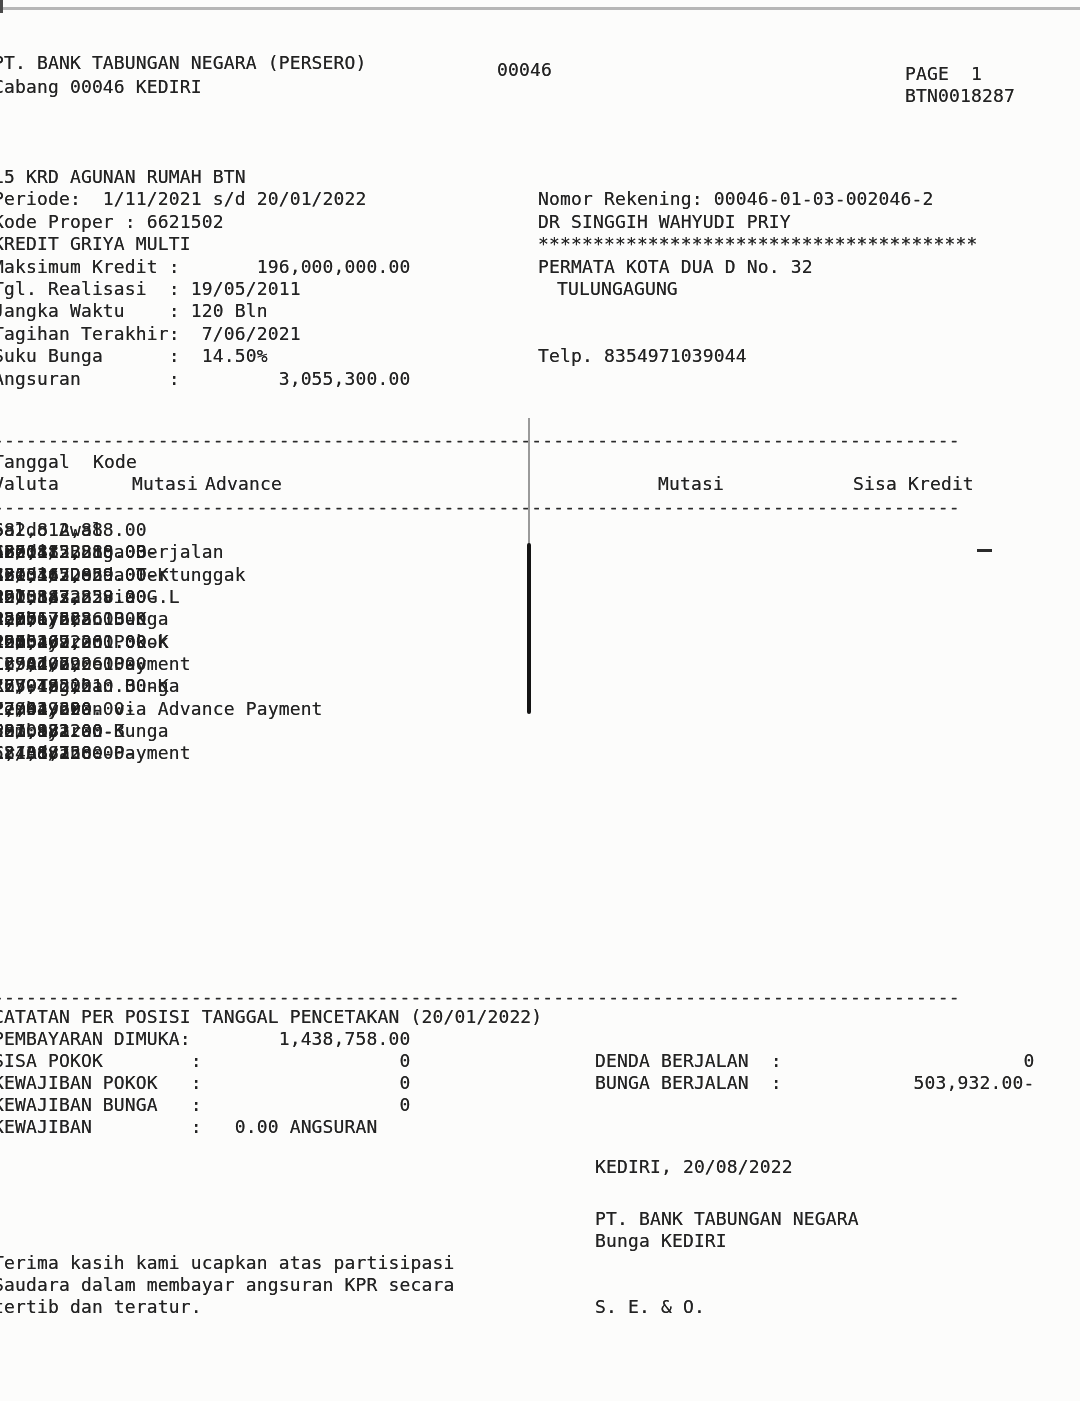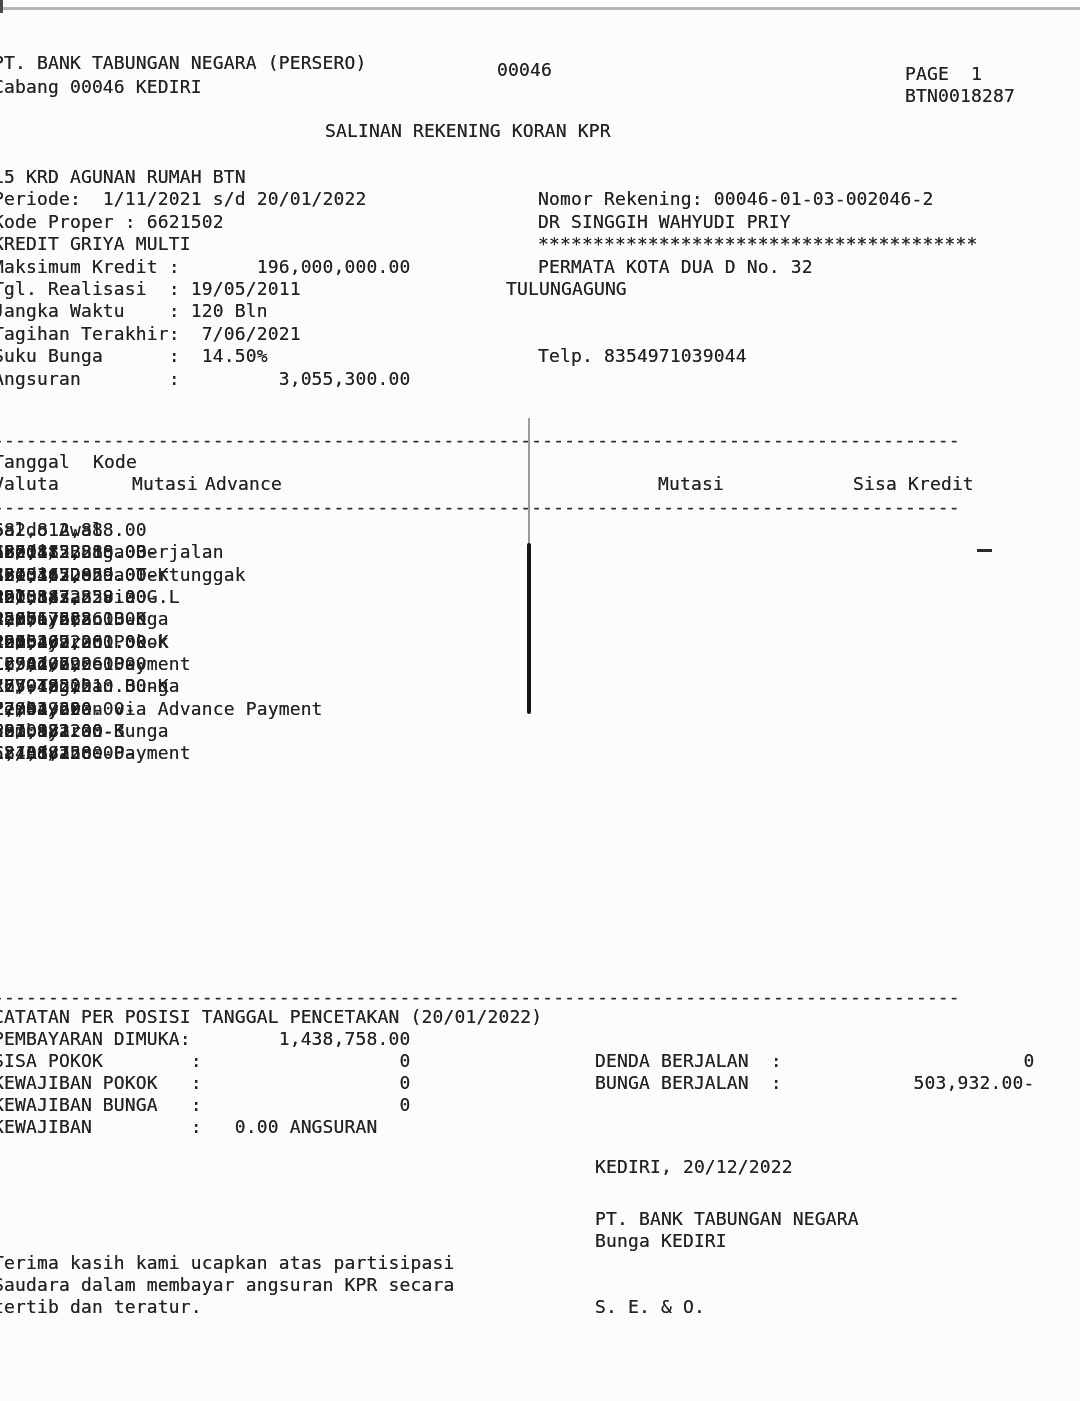--- a/index.html
+++ b/index.html
@@ -41,38 +41,37 @@
 <div class="top-scanline"></div>
 <div class="corner-mark"></div>
 
 <div class="doc">
 
   <div class="ln" style="left:0;top:52px">PT. BANK TABUNGAN NEGARA (PERSERO)</div>
   <div class="ln" style="left:504px;top:59px">00046</div>
   <div class="ln" style="left:912px;top:63px">PAGE  1</div>
   <div class="ln" style="left:0;top:76px">Cabang 00046 KEDIRI</div>
   <div class="ln" style="left:912px;top:85px">BTN0018287</div>
-  <div class="ln" style="left:332px;top:120px">SALINAN REKENING KORAN KPR</div>
 
   <div class="ln" style="left:0;top:166px">15 KRD AGUNAN RUMAH BTN</div>
   <div class="ln" style="left:0;top:188px">Periode:  1/11/2021 s/d 20/01/2022</div>
   <div class="ln" style="left:0;top:211px">Kode Proper : 6621502</div>
   <div class="ln" style="left:0;top:233px">KREDIT GRIYA MULTI</div>
   <div class="ln" style="left:0;top:256px">Maksimum Kredit :       196,000,000.00</div>
   <div class="ln" style="left:0;top:278px">Tgl. Realisasi  : 19/05/2011</div>
   <div class="ln" style="left:0;top:300px">Jangka Waktu    : 120 Bln</div>
   <div class="ln" style="left:0;top:323px">Tagihan Terakhir:  7/06/2021</div>
   <div class="ln" style="left:0;top:345px">Suku Bunga      :  14.50%</div>
   <div class="ln" style="left:0;top:368px">Angsuran        :         3,055,300.00</div>
 
   <div class="ln" style="left:545px;top:188px">Nomor Rekening: 00046-01-03-002046-2</div>
   <div class="ln" style="left:545px;top:211px">DR SINGGIH WAHYUDI PRIY</div>
   <div class="ln" style="left:545px;top:233px">****************************************</div>
   <div class="ln" style="left:545px;top:256px">PERMATA KOTA DUA D No. 32</div>
-  <div class="ln" style="left:513px;top:278px">TULUNGAGUNG</div>
+  <div class="ln" style="left:564px;top:278px">TULUNGAGUNG</div>
   <div class="ln" style="left:545px;top:345px">Telp. 8354971039044</div>
 
   <div class="ln dashline" style="left:0;top:429px">----------------------------------------------------------------------------------------</div>
   <div class="ln" style="left:0;top:451px">Tanggal</div>
   <div class="ln" style="left:100px;top:451px">Kode</div>
   <div class="ln" style="left:0;top:473px">Valuta</div>
   <div class="ln" style="left:139px;top:473px">Mutasi</div>
   <div class="ln" style="left:212px;top:473px">Advance</div>
   <div class="ln" style="left:665px;top:473px">Mutasi</div>
   <div class="ln" style="left:860px;top:473px">Sisa Kredit</div>
@@ -163,21 +162,21 @@
   <div class="ln dashline" style="left:0;top:986px">----------------------------------------------------------------------------------------</div>
   <div class="ln" style="left:0;top:1006px">CATATAN PER POSISI TANGGAL PENCETAKAN (20/01/2022)</div>
   <div class="ln" style="left:0;top:1028px">PEMBAYARAN DIMUKA:        1,438,758.00</div>
   <div class="ln" style="left:0;top:1050px">SISA POKOK        :                  0</div>
   <div class="ln" style="left:0;top:1072px">KEWAJIBAN POKOK   :                  0</div>
   <div class="ln" style="left:0;top:1094px">KEWAJIBAN BUNGA   :                  0</div>
   <div class="ln" style="left:0;top:1116px">KEWAJIBAN         :   0.00 ANGSURAN</div>
   <div class="ln" style="left:602px;top:1050px">DENDA BERJALAN  :                      0</div>
   <div class="ln" style="left:602px;top:1072px">BUNGA BERJALAN  :            503,932.00-</div>
 
-  <div class="ln" style="left:602px;top:1156px">KEDIRI, 20/12/2022</div>
+  <div class="ln" style="left:602px;top:1156px">KEDIRI, 20/08/2022</div>
   <div class="ln" style="left:602px;top:1208px">PT. BANK TABUNGAN NEGARA</div>
   <div class="ln" style="left:602px;top:1230px">Bunga KEDIRI</div>
   <div class="ln" style="left:0;top:1252px">Terima kasih kami ucapkan atas partisipasi</div>
   <div class="ln" style="left:0;top:1274px">Saudara dalam membayar angsuran KPR secara</div>
   <div class="ln" style="left:0;top:1296px">tertib dan teratur.</div>
   <div class="ln" style="left:602px;top:1296px">S. E. &amp; O.</div>
 
 </div>
 
 </body></html>

